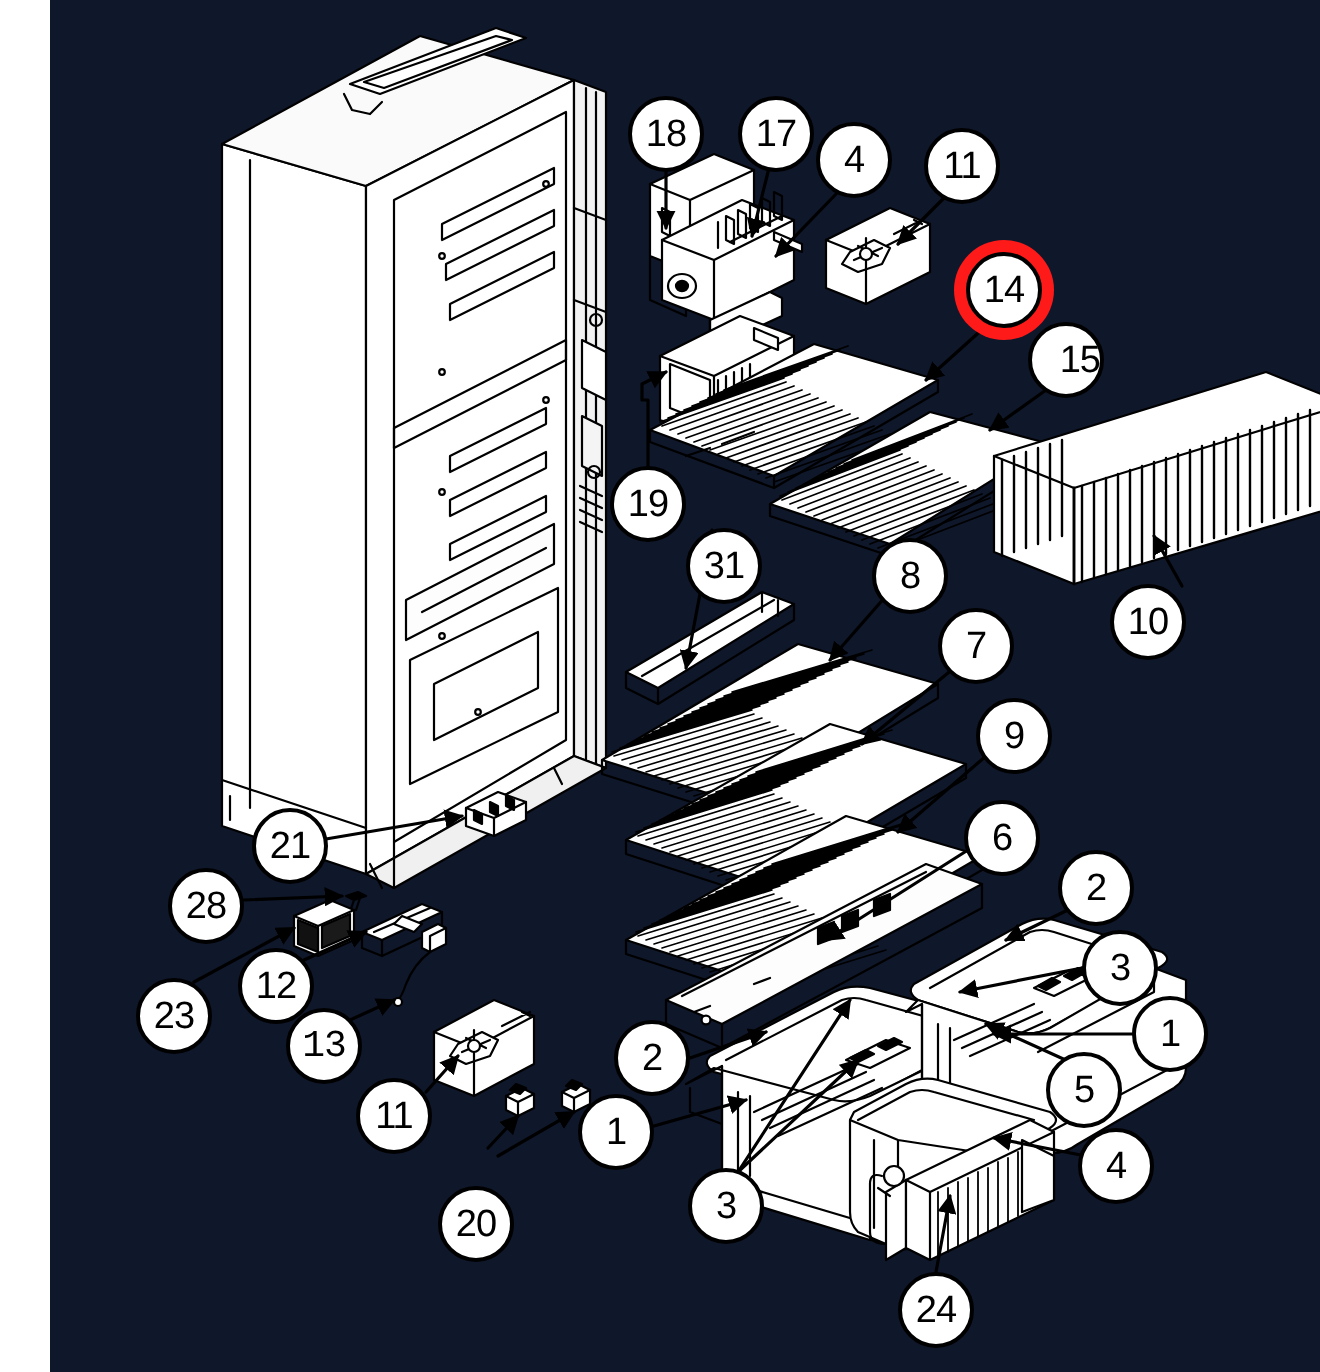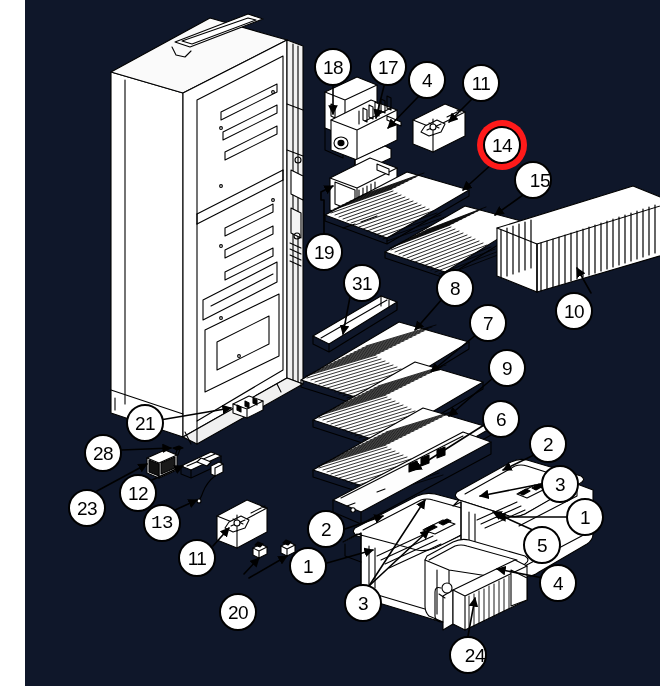--- a/index.html
+++ b/index.html
@@ -476,21 +476,21 @@
       </div>
       <div class="callout" style="left: 282px; top: 510px; width: 38px; height: 38px;">
         <span>2</span>
       </div>
       <div class="callout" style="left: 264px; top: 547px; width: 38px; height: 38px;">
         <span>1</span>
       </div>
       <div class="callout" style="left: 319px; top: 584px; width: 38px; height: 38px;">
         <span>3</span>
       </div>
-      <div class="callout" style="left: 424px; top: 636px; width: 38px; height: 38px; justify-content: flex-end;">
+      <div class="callout" style="left: 424px; top: 636px; width: 38px; height: 38px;">
         <span>24</span>
       </div>
       <div class="callout" style="left: 101px; top: 404px; width: 38px; height: 38px;">
         <span>21</span>
       </div>
       <div class="callout" style="left: 59px; top: 434px; width: 38px; height: 38px;">
         <span>28</span>
       </div>
       <div class="callout" style="left: 43px; top: 489px; width: 38px; height: 38px;">
         <span>23</span>

